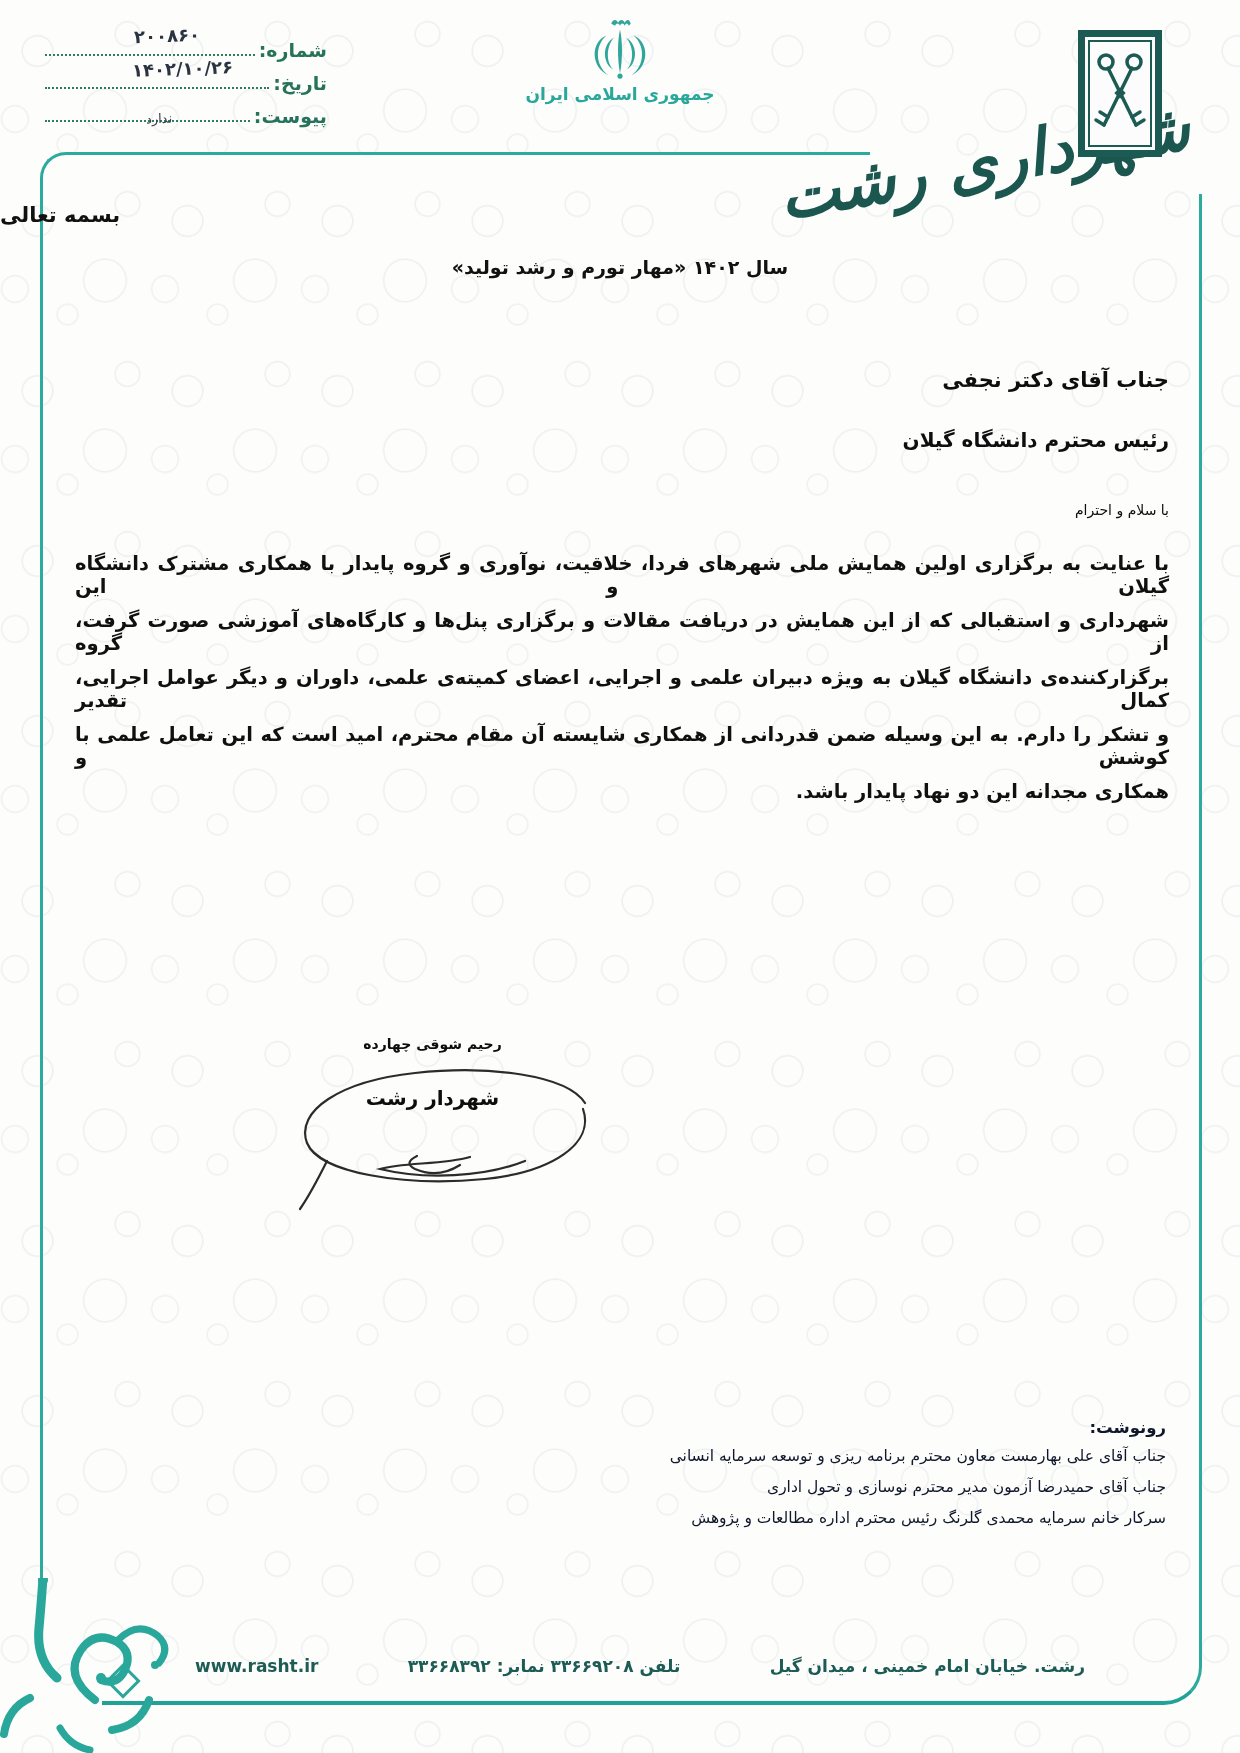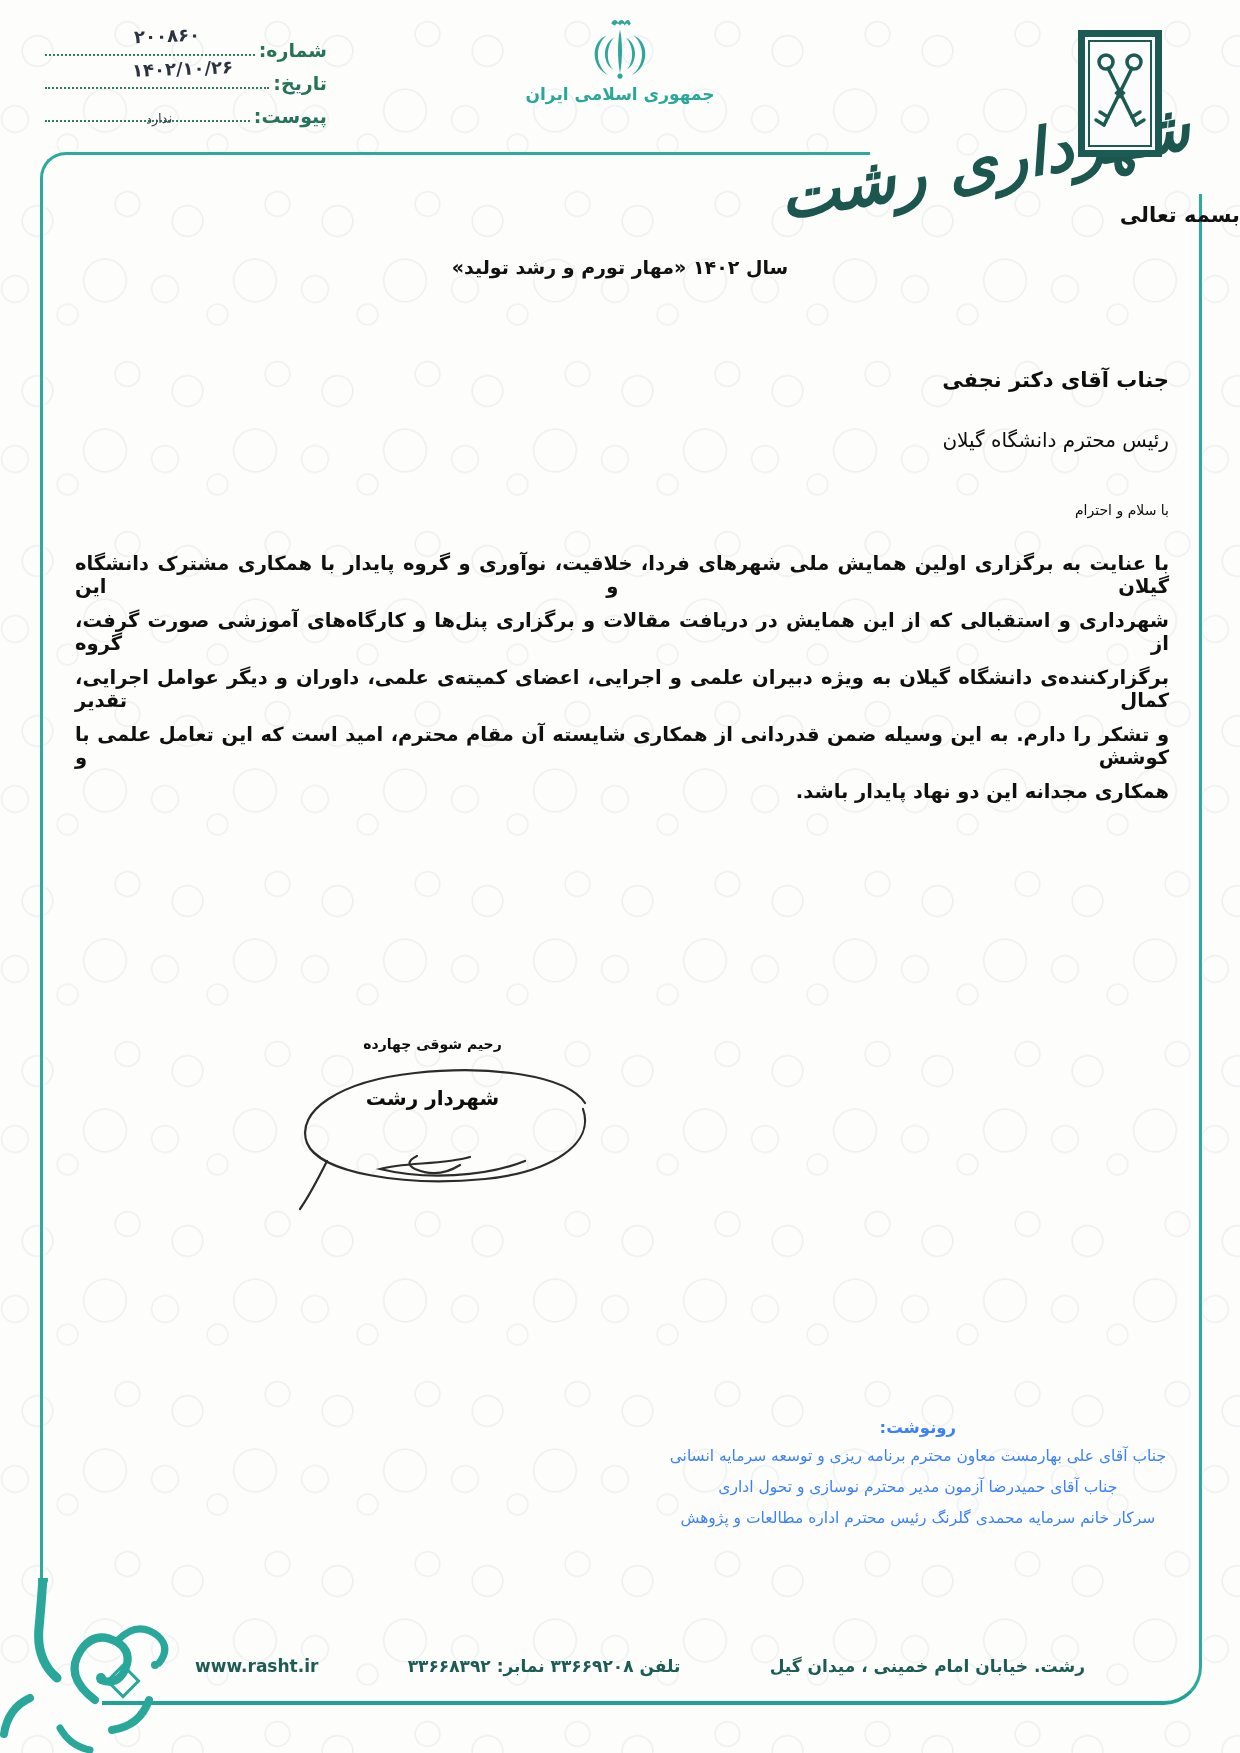--- a/index.html
+++ b/index.html
@@ -33,36 +33,36 @@
   .country{font-size:17px;font-weight:bold;color:#2AA79B;}
   
   .logo{position:absolute;left:1078px;top:30px;width:84px;height:127px;box-sizing:border-box;
     background:#fbfcfb;border:7px solid #1C5B53;z-index:3;}
   .logo-inner{position:absolute;inset:3px;border:2px solid #1C5B53;display:flex;align-items:center;justify-content:center;}
   
   .calligraphy{position:absolute;left:770px;top:92px;width:430px;height:150px;z-index:2;
     font-size:64px;font-weight:bold;font-style:italic;color:#1B574F;text-align:center;line-height:140px;
     transform:rotate(-10deg);white-space:nowrap;}
   
-  .basmala{position:absolute;left:0;width:1240px;top:203px;text-align:right;font-size:21px;font-weight:bold;color:#111;}
+  .basmala{position:absolute;left:0;width:1240px;top:203px;text-align:left;font-size:21px;font-weight:bold;color:#111;}
   .slogan{position:absolute;left:0;width:1240px;top:256px;text-align:center;font-size:19px;font-weight:bold;color:#111;}
   
   .recipient-name{position:absolute;right:115px;top:368px;font-size:21px;font-weight:bold;color:#0e0e0e;}
-  .recipient-title{position:absolute;right:115px;top:428px;font-size:20px;font-weight:normal;color:#0e0e0e;}
+  .recipient-title{position:absolute;right:115px;top:428px;font-size:20px;font-weight:bold;color:#0e0e0e;}
   .salutation{position:absolute;right:115px;top:502px;font-size:14px;font-weight:normal;color:#0e0e0e;}
   
   .body-block{position:absolute;right:115px;left:75px;top:552px;}
   .body-line{height:57px;font-size:19.5px;font-weight:bold;color:#101010;text-align:justify;text-align-last:justify;white-space:normal;}
   .body-line.last{text-align:right;text-align-last:right;}
   
   .sig-name{position:absolute;left:315px;top:1036px;width:235px;text-align:center;font-size:14px;font-weight:bold;color:#0d0d0d;z-index:2;}
   .sig-title{position:absolute;left:315px;top:1086px;width:235px;text-align:center;font-size:20px;font-weight:bold;color:#0d0d0d;z-index:2;}
   .sig-scribble{position:absolute;left:285px;top:1063px;z-index:1;}
   
-  .cc{position:absolute;right:118px;top:1418px;text-align:center;color:#3b82f6;margin-left:6px;}
+  .cc{position:absolute;right:118px;top:1418px;text-align:right;color:#0f172a;margin-left:6px;}
   .cc-label{font-size:16.5px;font-weight:bold;margin-bottom:10px;}
   .cc-item{font-size:15.5px;margin-bottom:13px;}
   
   .footer{position:absolute;left:195px;width:890px;top:1656px;display:flex;justify-content:space-between;align-items:center;
     color:#1D5C55;font-weight:bold;font-size:17px;z-index:2;}
   .footer .site{direction:ltr;}
   .ornament{position:absolute;left:0;top:1578px;z-index:3;}
 </style>
 </head>
 <body>

